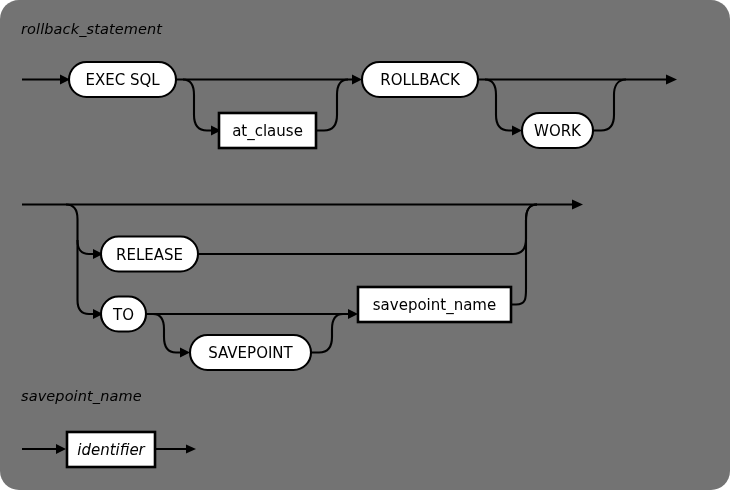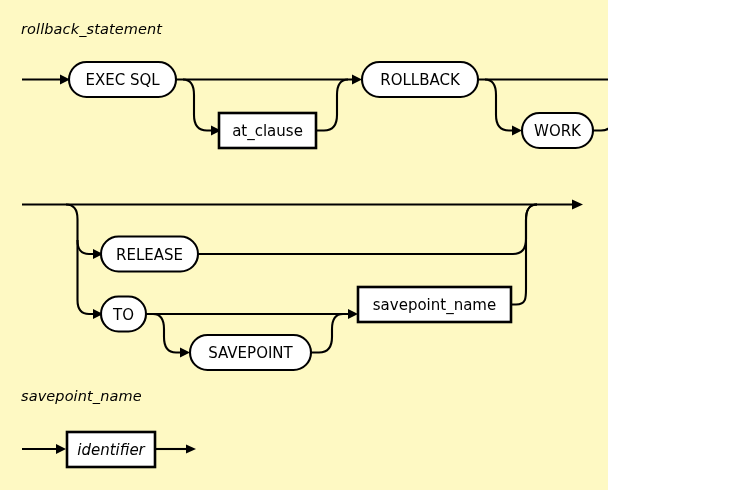--- a/index.html
+++ b/index.html
@@ -2,25 +2,26 @@
 <html><head>
 <meta charset="utf-8">
 <style>
   html, body {
     margin: 0;
     padding: 0;
     background: #ffffff;
   }
   #page {
     position: relative;
-    width: 608px;
+    width: 730px;
     height: 490px;
-    background: #fef9c3;
+    background: #737373;
     font-family: "DejaVu Sans", "Liberation Sans", sans-serif;
     overflow: hidden;
+    border-radius: 19px;
   }
   .rr-title {
     position: absolute;
     font-style: italic;
     font-size: 14.5px;
     color: #000000;
     white-space: nowrap;
     letter-spacing: 0.1px;
   }
   #title-rollback { left: 21px; top: 21px; }

